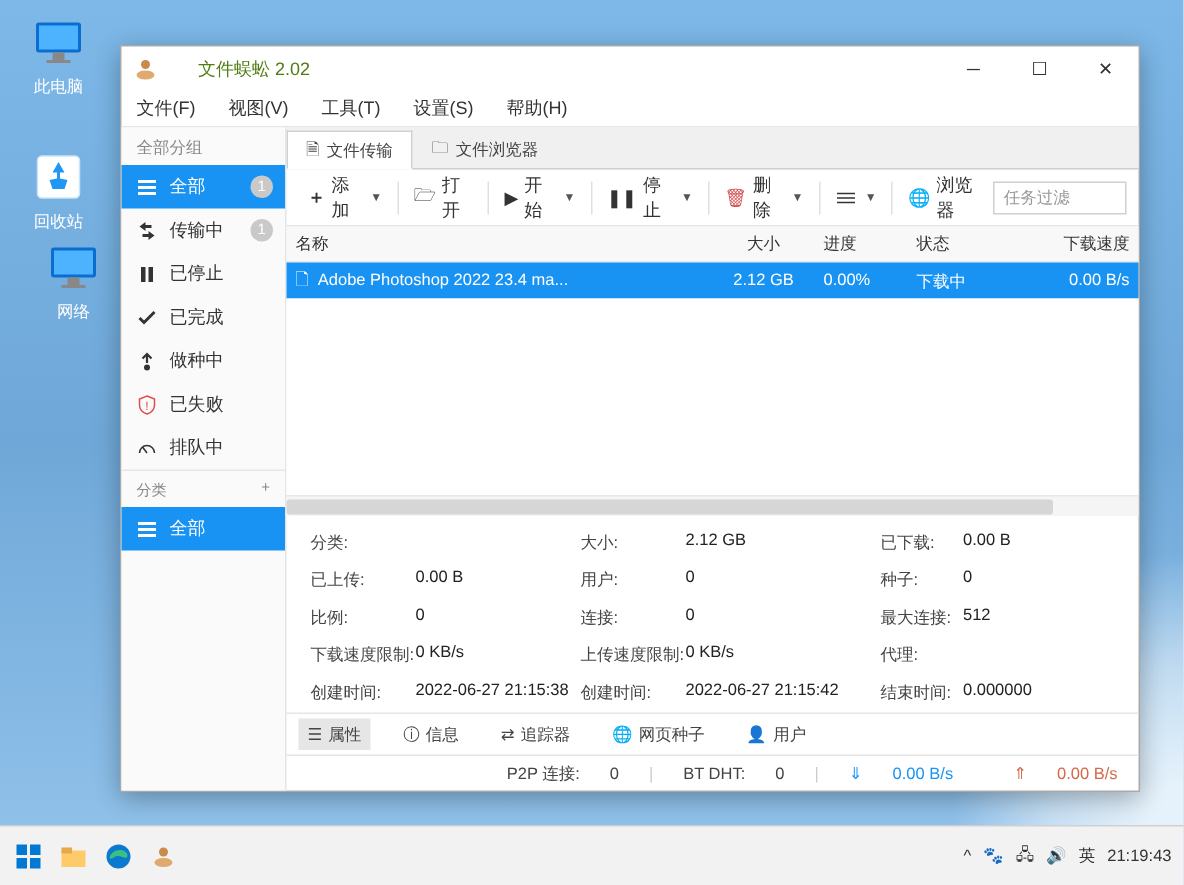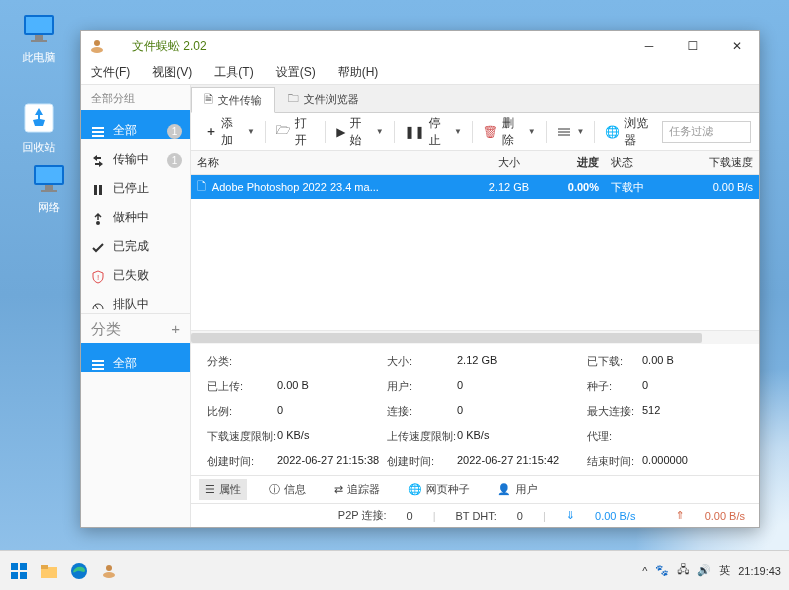--- a/index.html
+++ b/index.html
@@ -23,45 +23,45 @@
 .titlebar .winctrl { width: 44px; height: 30px; display: flex; align-items: center; justify-content: center; color: #333; font-size: 12px; cursor: default; }
 
 .menubar { height: 24px; display: flex; align-items: center; padding-left: 6px; gap: 14px; border-bottom: 1px solid #e5e5e5; }
 .menubar .mi { font-size: 12px; color: #333; padding: 2px 4px; }
 
 .body { flex: 1; display: flex; min-height: 0; }
 
 
 .sidebar { width: 110px; background: #fafafa; border-right: 1px solid #e5e5e5; display: flex; flex-direction: column; }
 .sb-head { font-size: 11px; color: #888; padding: 6px 10px 4px; }
-.sb-item { height: 29px; display: flex; align-items: flex-end; padding-left: 10px; gap: 8px; font-size: 12px; color: #333; position: relative; }
+.sb-item { height: 29px; display: flex; align-items: center; padding-left: 10px; gap: 8px; font-size: 12px; color: #333; position: relative; }
 .sb-item.active { background: #1993f3; color: #fff; }
 .sb-item .ico { width: 14px; height: 14px; display: flex; align-items: center; justify-content: center; }
 .sb-item .lbl { flex: 1; }
 .sb-item .badge { position: absolute; right: 8px; width: 15px; height: 15px; border-radius: 50%; background: #c9c9c9; color: #fff; font-size: 10px; display: flex; align-items: center; justify-content: center; }
-.sb-cat { font-size: 15px; color: #888; padding: 6px 10px 4px; border-top: 1px solid #e5e5e5; display: flex; justify-content: space-between; }
+.sb-cat { font-size: 10px; color: #888; padding: 6px 10px 4px; border-top: 1px solid #e5e5e5; display: flex; justify-content: space-between; }
 
 
 .main { flex: 1; display: flex; flex-direction: column; min-width: 0; }
 .tabs { height: 28px; display: flex; align-items: flex-end; border-bottom: 1px solid #cfcfcf; background: #f0f0f0; }
 .tab { height: 26px; padding: 0 12px; display: flex; align-items: center; gap: 5px; font-size: 11px; color: #444; border: 1px solid transparent; }
 .tab.active { background: #fff; border: 1px solid #cfcfcf; border-bottom: 1px solid #fff; margin-bottom: -1px; }
 
 .toolbar { height: 38px; display: flex; align-items: center; padding: 0 8px; gap: 0; border-bottom: 1px solid #e5e5e5; }
 .tbtn { height: 26px; padding: 0 6px; display: flex; align-items: center; gap: 4px; font-size: 12px; color: #333; }
 .tbtn .caret { font-size: 8px; color: #555; margin-left: 2px; }
 .sep { width: 1px; height: 22px; background: #e0e0e0; margin: 0 4px; }
 .task-filter { margin-left: auto; width: 95px; height: 22px; border: 1px solid #d0d0d0; font-size: 11px; color: #999; padding: 0 6px; display: flex; align-items: center; }
 
 
 .thead { height: 24px; display: flex; align-items: center; background: #f8f8f8; border-bottom: 1px solid #e6e6e6; font-size: 11px; color: #333; }
 .thead div, .trow div { padding: 0 6px; }
 .c-name { flex: 1; }
 .c-size { width: 68px; text-align: center; }
-.c-prog { width: 62px; text-align: right; font-weight: bold; }
+.c-prog { width: 62px; text-align: left; }
 .c-state { width: 72px; }
 .c-speed { width: 82px; text-align: right; }
 .trow { height: 24px; display: flex; align-items: center; background: #1993f3; color: #fff; font-size: 11px; }
 .trow .c-name { display: flex; align-items: center; gap: 6px; }
 
 .tbody-fill { flex: 1; background: #fff; }
 
 .hscroll { height: 14px; background: #f5f5f5; border-top: 1px solid #e8e8e8; position: relative; }
 .hscroll .thumb { position: absolute; left: 0; top: 2px; height: 10px; width: 90%; background: #d6d6d6; border-radius: 2px; }
 
@@ -175,33 +175,33 @@
             <svg width="14" height="14" viewBox="0 0 14 14">
               <rect x="3" y="2" width="3" height="10" fill="#333"></rect>
               <rect x="8" y="2" width="3" height="10" fill="#333"></rect>
             </svg>
           </span>
         <span class="lbl">已停止</span>
       </div>
       <div class="sb-item">
         <span class="ico">
             <svg width="14" height="14" viewBox="0 0 14 14">
+              <path d="M2 7l3 3 7-7" stroke="#333" stroke-width="2" fill="none"></path>
+            </svg>
+          </span>
+        <span class="lbl">已完成</span>
+      </div>
+      <div class="sb-item">
+        <span class="ico">
+            <svg width="14" height="14" viewBox="0 0 14 14">
               <path d="M7 2v6M4 5l3-3 3 3" stroke="#333" stroke-width="1.5" fill="none"></path>
               <circle cx="7" cy="11" r="2" fill="#333"></circle>
             </svg>
           </span>
         <span class="lbl">做种中</span>
-      </div>
-      <div class="sb-item">
-        <span class="ico">
-            <svg width="14" height="14" viewBox="0 0 14 14">
-              <path d="M2 7l3 3 7-7" stroke="#333" stroke-width="2" fill="none"></path>
-            </svg>
-          </span>
-        <span class="lbl">已完成</span>
       </div>
       <div class="sb-item">
         <span class="ico">
             <svg width="14" height="14" viewBox="0 0 14 14">
               <path d="M7 1l5 2v4c0 3-2 5-5 6-3-1-5-3-5-6V3z" stroke="#e04b4b" fill="none"></path>
               <text x="7" y="10" text-anchor="middle" font-size="8" fill="#e04b4b">!</text>
             </svg>
           </span>
         <span class="lbl">已失败</span>
       </div>

